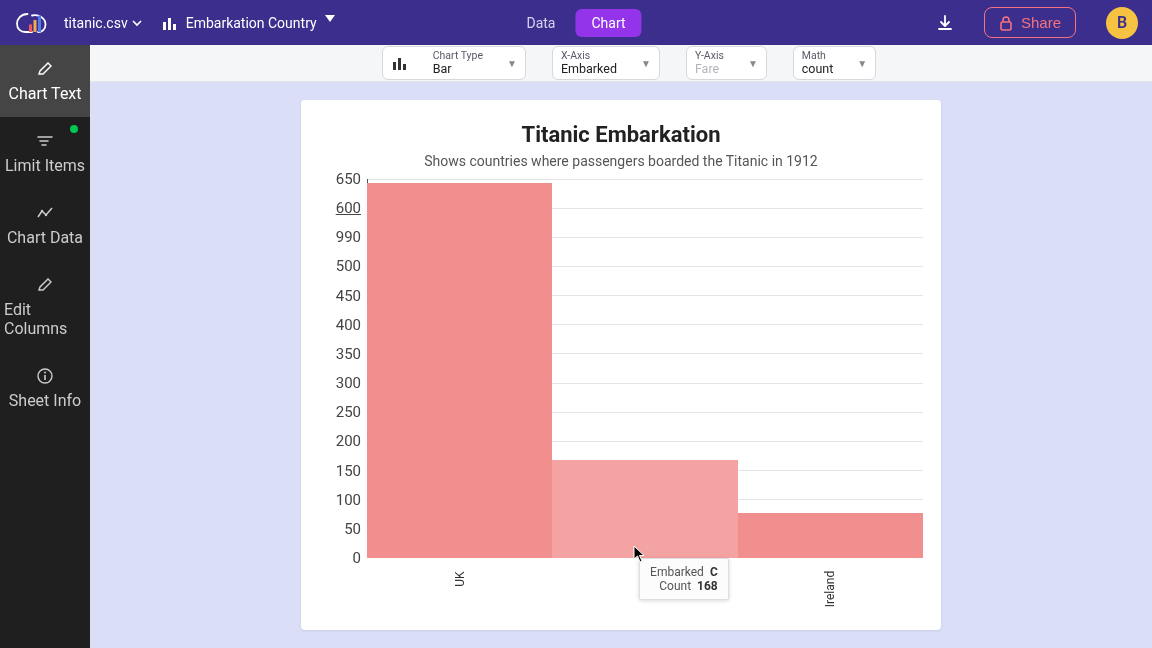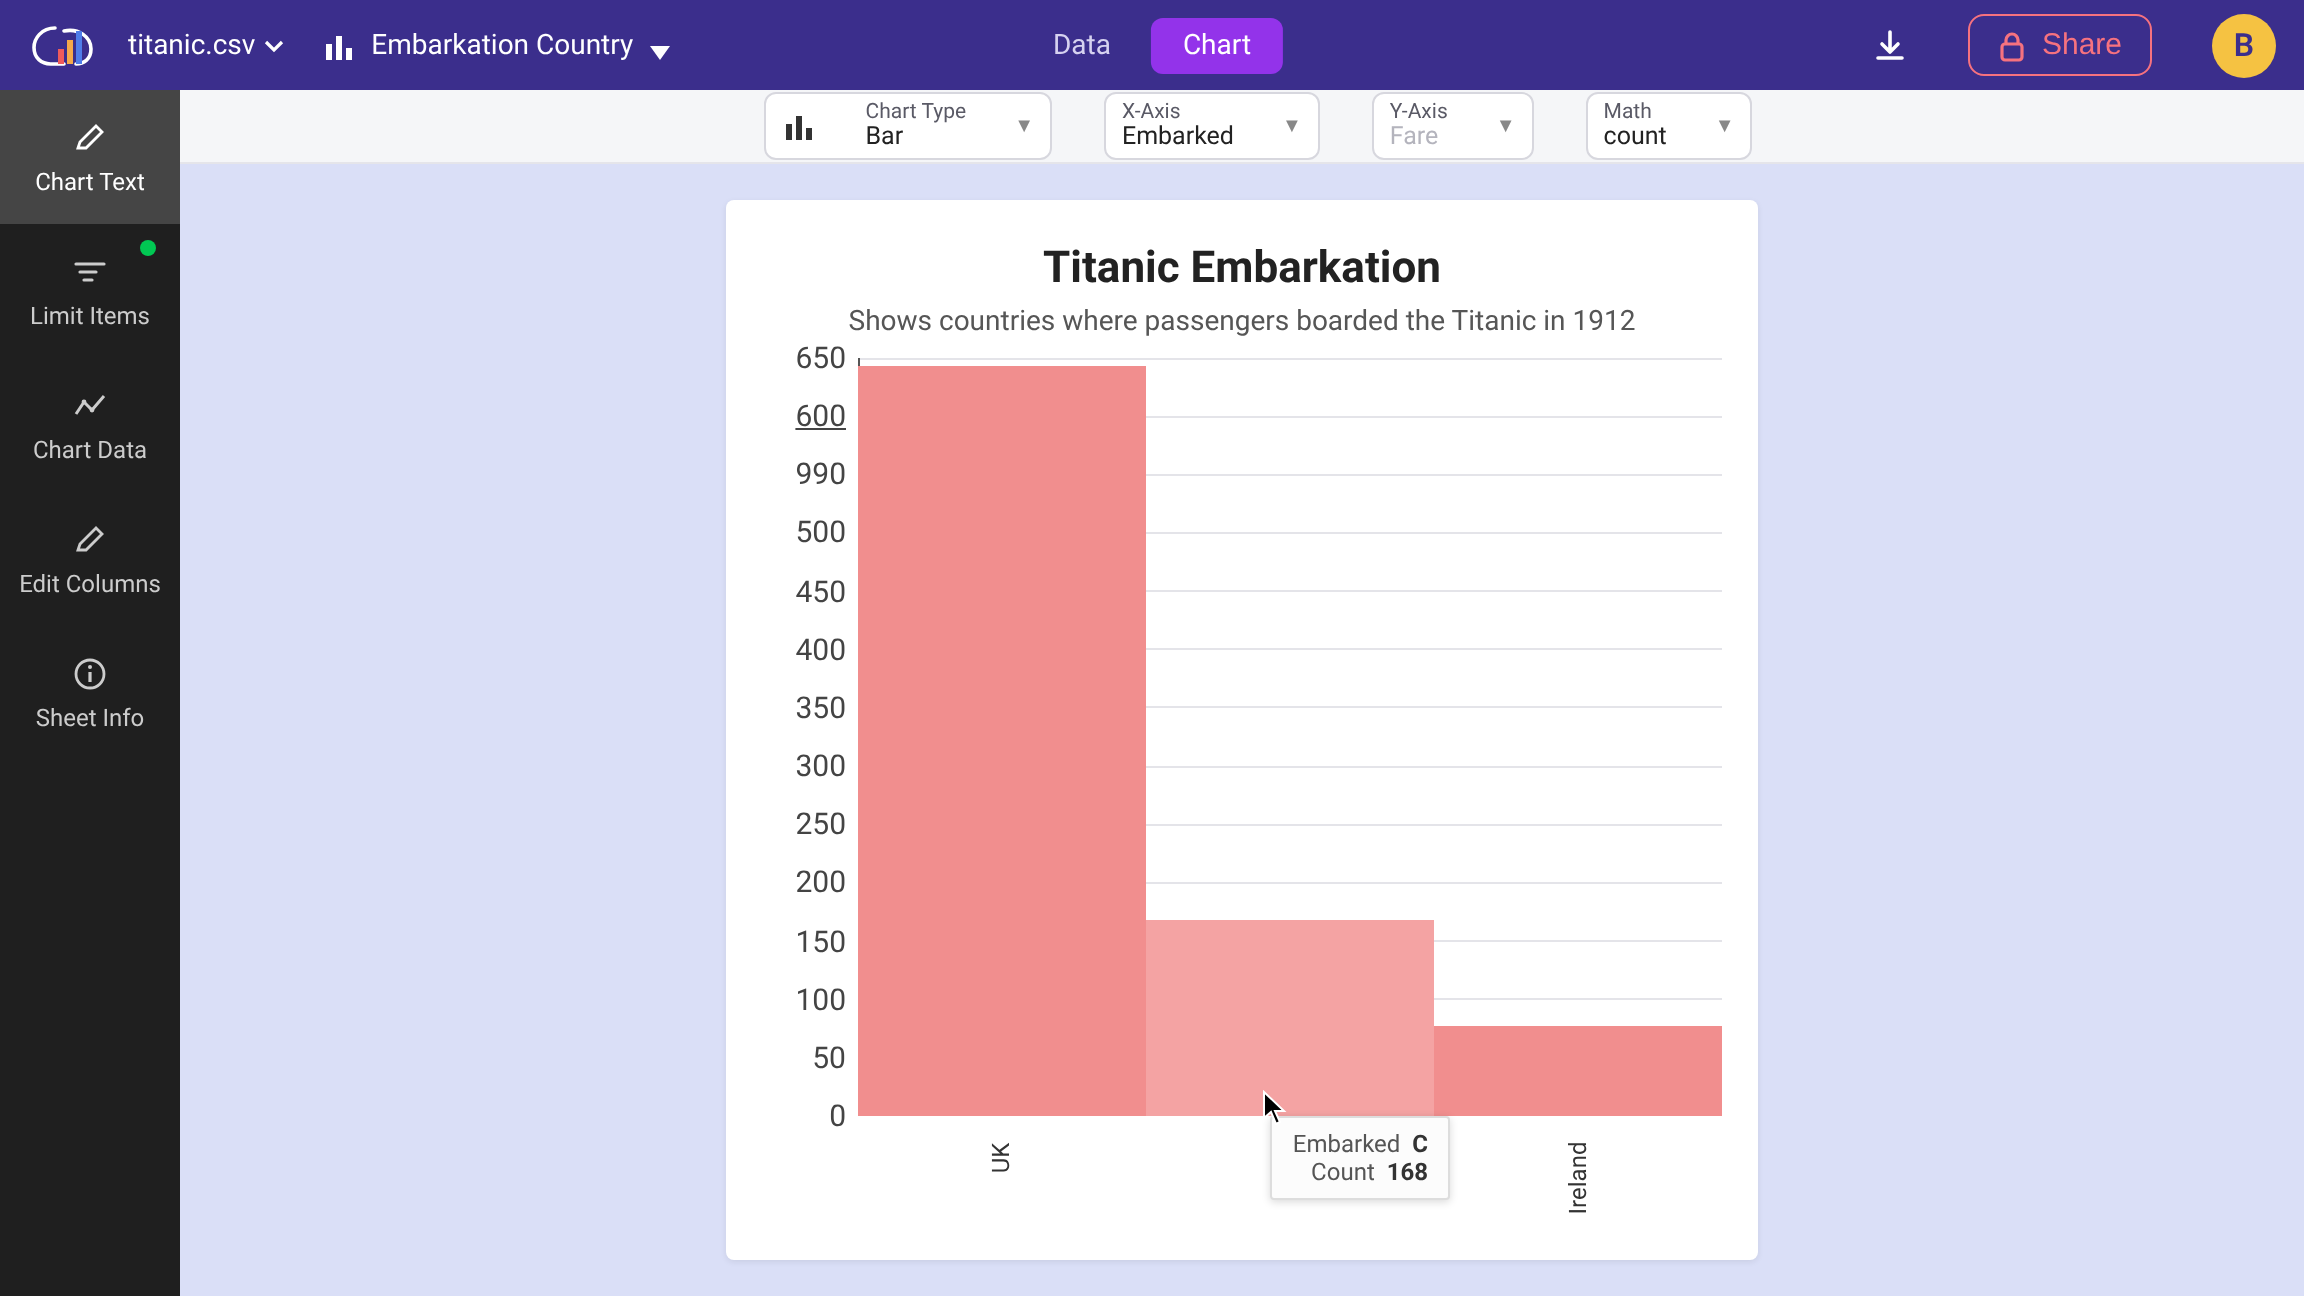--- a/index.html
+++ b/index.html
@@ -4,53 +4,53 @@
 <style>
   * { box-sizing: border-box; margin: 0; padding: 0; }
   html, body { width: 1152px; height: 648px; font-family: -apple-system, BlinkMacSystemFont, "Segoe UI", Roboto, sans-serif; overflow: hidden; }
   body { display: flex; flex-direction: column; background: #dadff7; }
 
   
   .topbar { height: 45px; background: #3b2e8c; display: flex; align-items: center; padding: 0 14px; color: #fff; gap: 14px; }
   .logo { width: 36px; height: 30px; display:flex; align-items:center; justify-content:center;}
   .logo svg { width:36px; height:28px;}
   .file-dd { display:flex; align-items:center; gap:4px; font-size:14px; cursor:pointer;}
-  .chart-dd { display:flex; align-items:flex-end; gap:8px; font-size:14px; cursor:pointer; margin-left:6px;}
+  .chart-dd { display:flex; align-items:flex-start; gap:8px; font-size:14px; cursor:pointer; margin-left:6px;}
   .tabs { position:absolute; left:50%; transform:translateX(-50%); display:flex; gap:4px;}
   .tab { padding:6px 16px; font-size:14px; color:#d6d2f0; cursor:pointer; border-radius:6px;}
   .tab.active { background:#9333ea; color:#fff;}
   .right-controls { margin-left:auto; display:flex; align-items:center; gap:30px;}
   .dl-icon { color:#fff; cursor:pointer;}
   .share-btn { border:1.5px solid #f6727f; color:#f6727f; background:transparent; border-radius:8px; padding:6px 14px; display:flex; align-items:center; gap:8px; font-size:15px; cursor:pointer;}
   .avatar { width:32px; height:32px; border-radius:50%; background:#f5c242; color:#3b2e8c; display:flex; align-items:center; justify-content:center; font-weight:600; cursor:pointer;}
 
   
   .main { flex:1; display:flex; min-height:0;}
 
   
   .sidebar { width:90px; background:#1f1f1f; display:flex; flex-direction:column;}
-  .side-item { color:#ccc; display:flex; flex-direction:column; align-items:center; justify-content:center; gap:5px; padding:14px 4px; font-size:12px; cursor:pointer; position:relative;}
+  .side-item { color:#ccc; display:flex; flex-direction:column; align-items:center; justify-content:center; gap:5px; padding:14px 4px; font-size:16px; cursor:pointer; position:relative;}
   .side-item.active { background:#454545; color:#fff;}
   .indicator { position:absolute; top:8px; right:12px; width:8px; height:8px; border-radius:50%; background:#01c853;}
   .side-ico { width:20px; height:20px; display:flex; align-items:center; justify-content:center;}
 
   
   .workspace { flex:1; display:flex; flex-direction:column; min-width:0;}
   .config-row { height:50px; background:#f5f6f8; border-bottom:1px solid #e5e5ea; display:flex; align-items:center; justify-content:center; gap:10px;}
   .cfg { border:1px solid #d7d7de; background:#fff; border-radius:6px; padding:0 8px; display:flex; align-items:center; gap:24px; cursor:pointer; min-height:34px;margin-left:16px;}
   .cfg-labelblock { display:flex; flex-direction:column; line-height:1.15;}
   .cfg-top { font-size:10.5px; color:#5a5a66;}
   .cfg-bot { font-size:12.5px; color:#222;}
   .cfg-bot.placeholder { color:#b4b4bd;}
   .caret-sm { color:#888; font-size:10px;}
   .cfg-ico { width:18px; height:18px; display:flex; align-items:center; justify-content:center; color:#333;}
 
   
   .chart-stage { flex:1; display:flex; align-items:flex-start; justify-content:center; padding:18px 0; background:#dadff7;}
-  .chart-card { width:516px; height:530px; background:#fff; border-radius:4px; box-shadow:0 1px 3px rgba(0,0,0,.08); display:flex; flex-direction:column; padding:22px 18px 12px 18px;}
+  .chart-card { width:640px; height:530px; background:#fff; border-radius:4px; box-shadow:0 1px 3px rgba(0,0,0,.08); display:flex; flex-direction:column; padding:22px 18px 12px 18px;}
   .chart-title { text-align:center; font-size:22px; font-weight:700; color:#222;}
   .chart-sub { text-align:center; font-size:14px; color:#565656; margin-top:6px;}
 
   .plot { position:relative; flex:1; margin-top:10px; }
   
   .yaxis { position:absolute; left:0; top:0; bottom:60px; width:48px;}
   .ytick { position:absolute; right:6px; font-size:15px; color:#444; transform:translateY(-50%);}
   .grid { position:absolute; left:48px; right:0; top:0; bottom:60px; border-left:1px solid #555; border-bottom:1px solid #555;}
   .gridline { position:absolute; left:0; right:0; border-top:1px solid #e4e4e9;}
   .bars { position:absolute; left:48px; right:0; top:0; bottom:60px; display:flex;}

